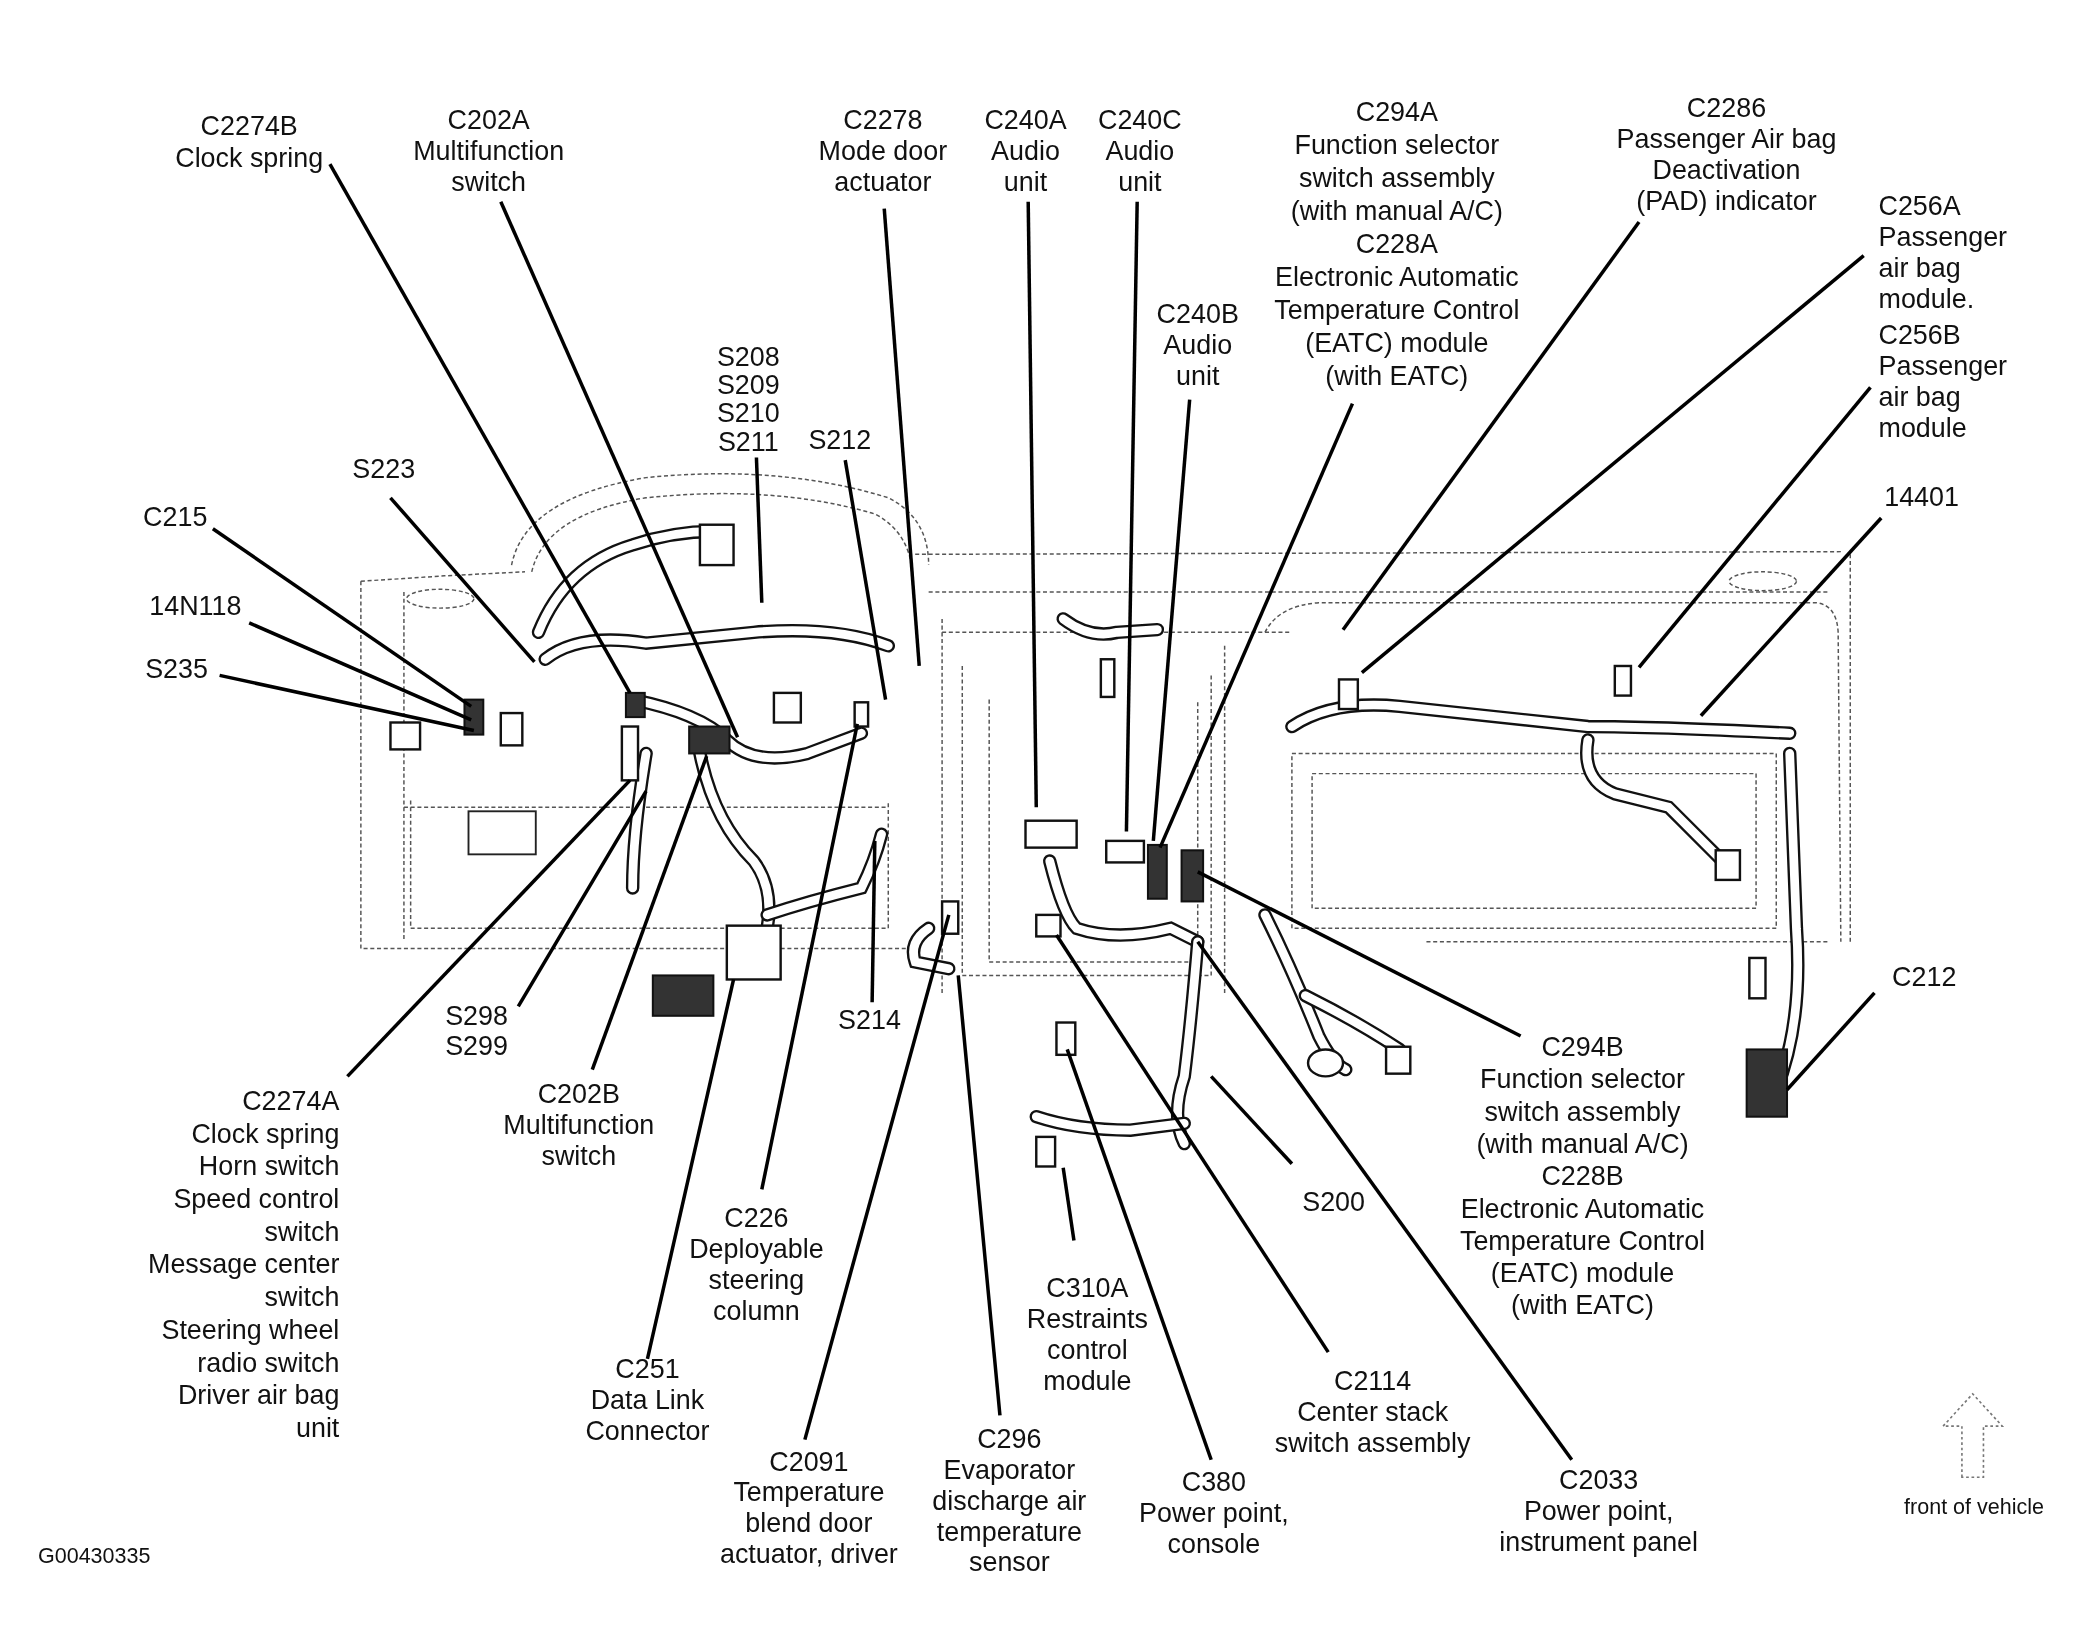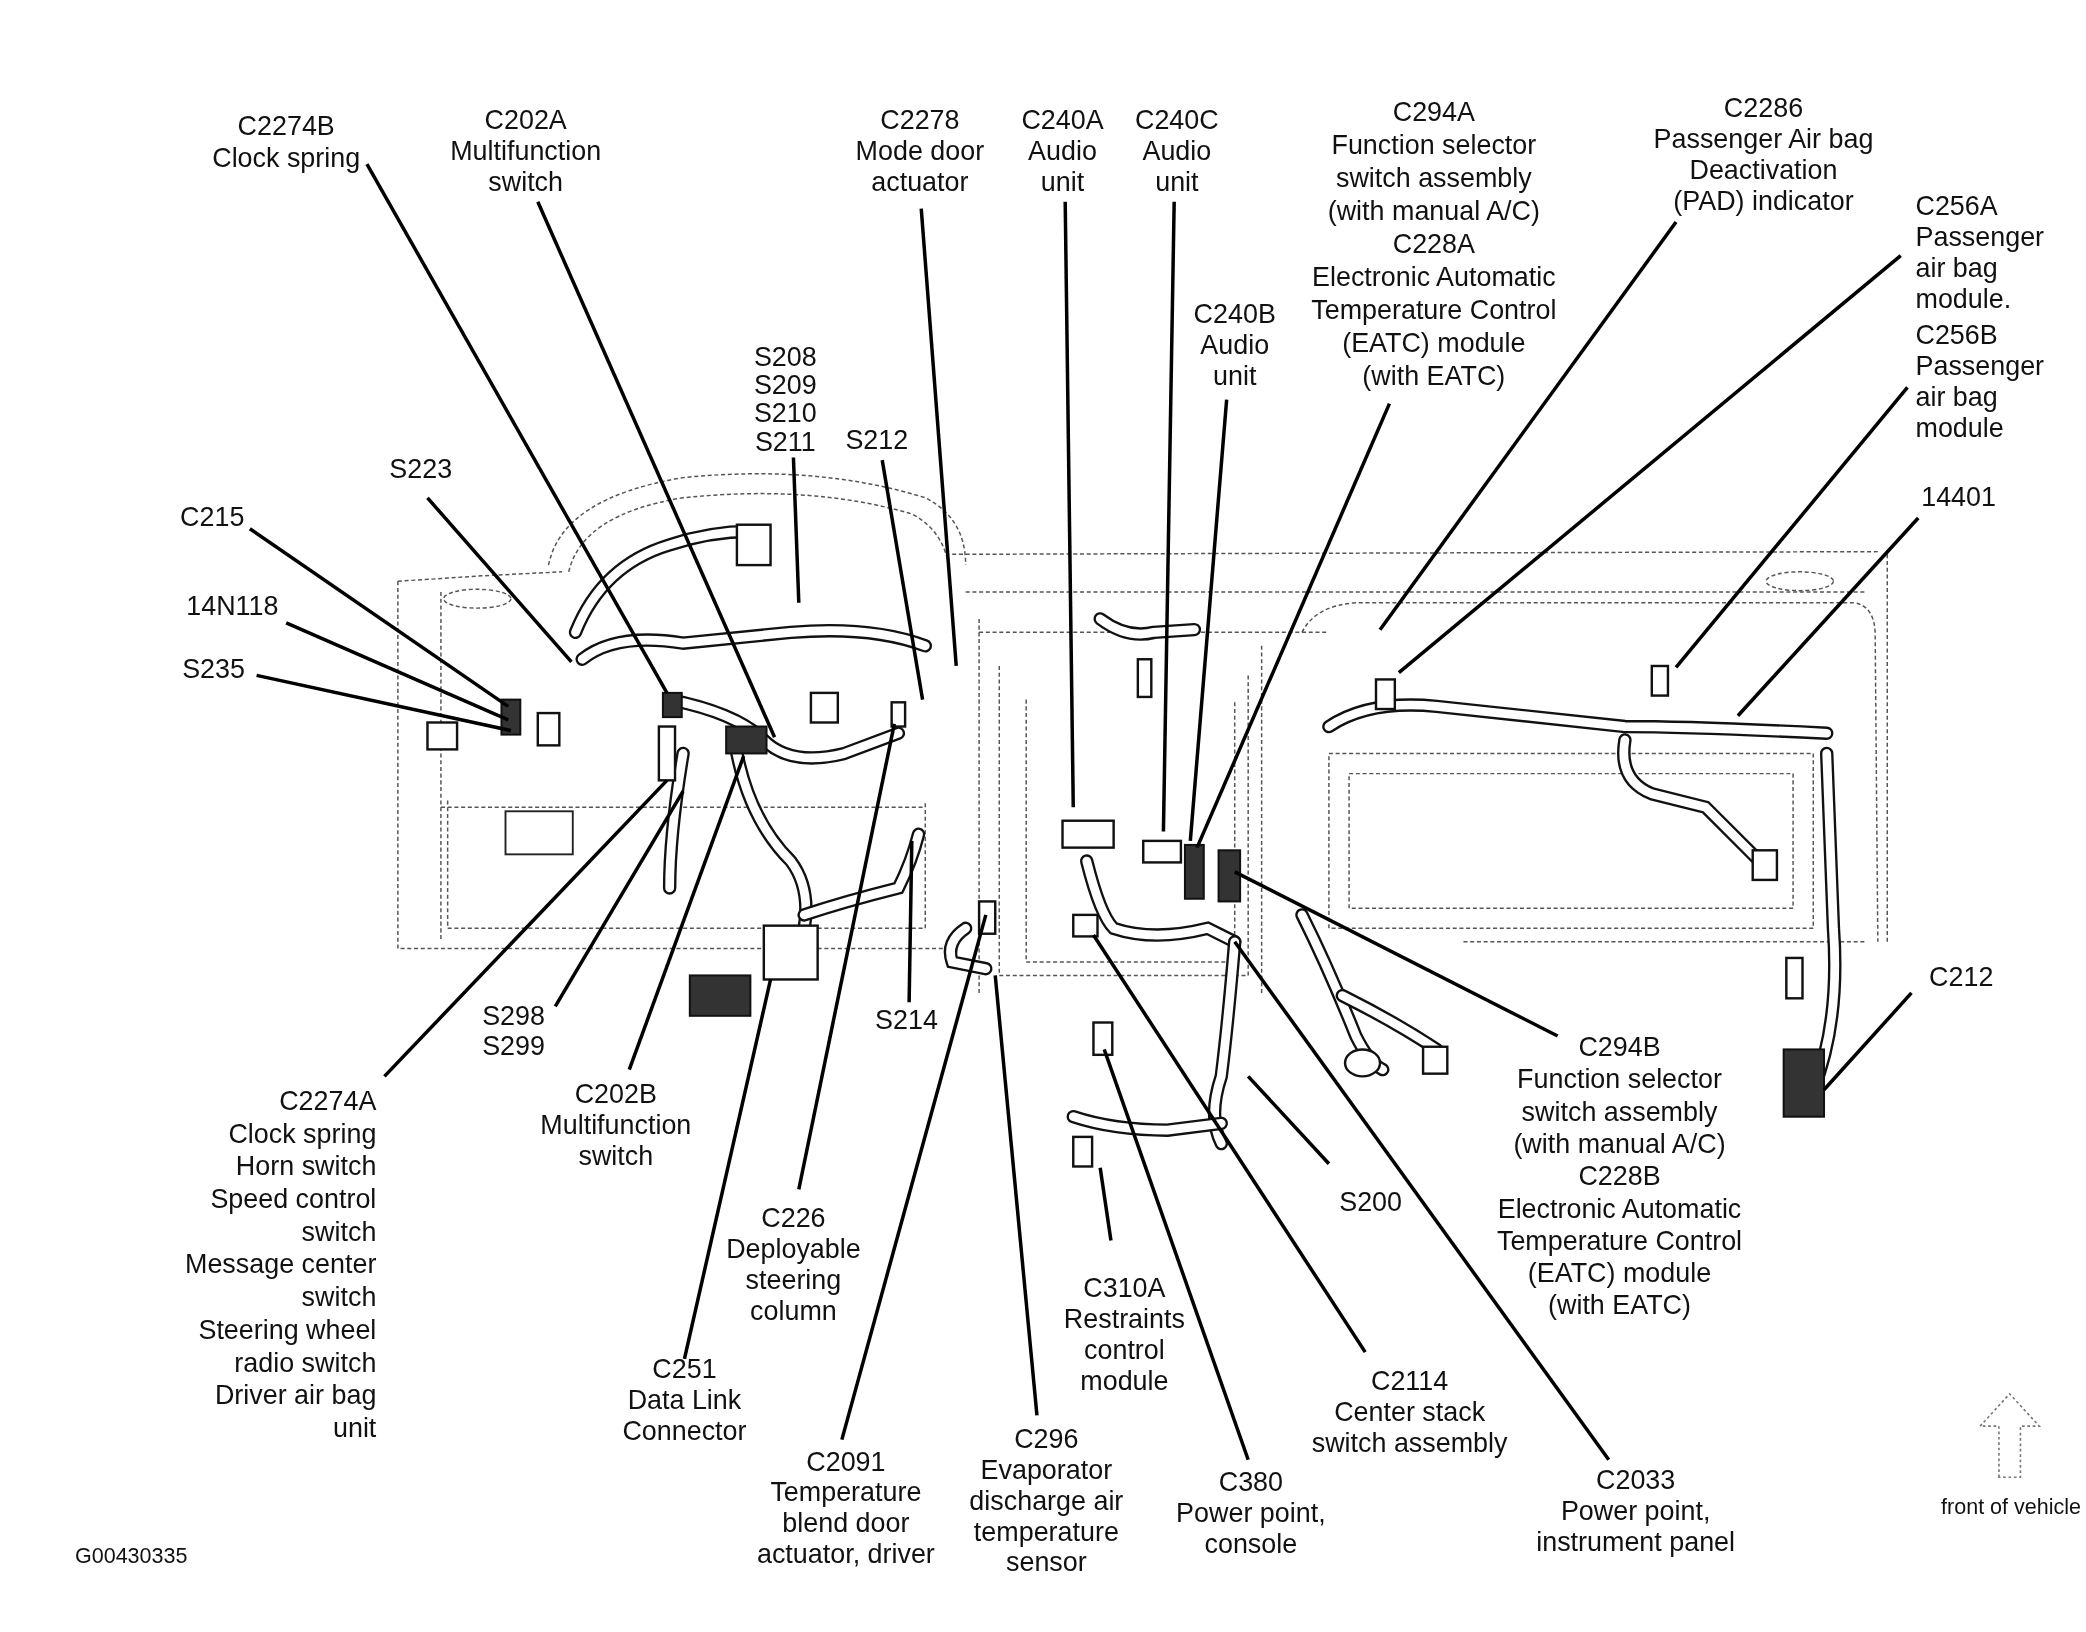--- a/index.html
+++ b/index.html
@@ -1,17 +1,17 @@
 <!DOCTYPE html>
 <html><head>
 <meta charset="utf-8">
 <style>
   html, body { margin:0; padding:0; background:#ffffff; }
   body { width:2086px; height:1632px; overflow:hidden; }
-  #stage { position:absolute; left:0; top:0; width:1780px; height:1632px;margin-left:37px; }
+  #stage { position:absolute; left:0; top:0; width:1780px; height:1632px; }
   svg text { font-family: "Liberation Sans", "DejaVu Sans", sans-serif; fill:#111; font-size:20px; }
   .lbl { text-anchor: middle; }
   .lbl-l { text-anchor: start; }
   .lbl-r { text-anchor: end; }
   .leader { stroke:#000; stroke-width:2.6; fill:none; }
   .outline { stroke:#555; stroke-width:1.1; fill:none; stroke-dasharray:3 2; }
   .solid { stroke:#222; stroke-width:1.4; fill:none; }
   .harness { stroke:#111; stroke-width:10; fill:none; stroke-linecap:round; }
   .harness-in { stroke:#fff; stroke-width:6.5; fill:none; stroke-linecap:round; }
   .conn { fill:#fff; stroke:#111; stroke-width:1.8; }

